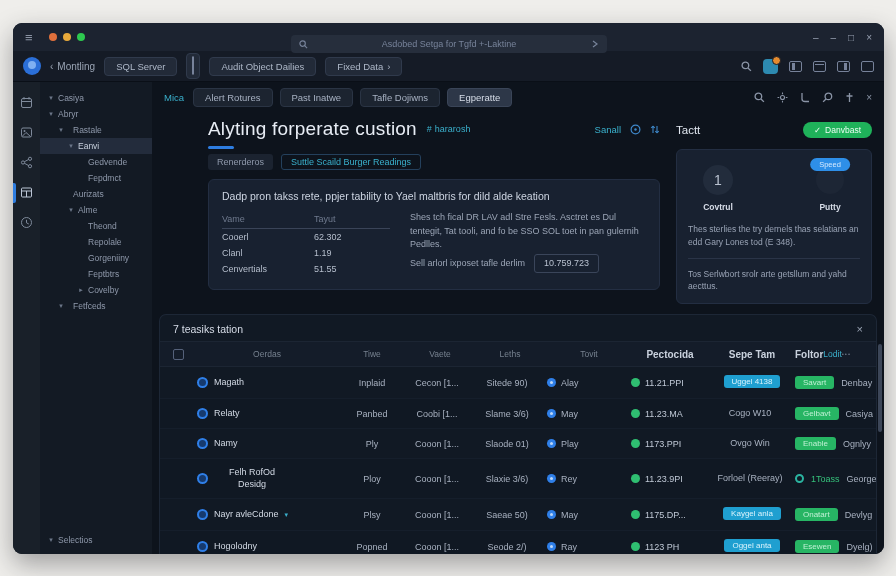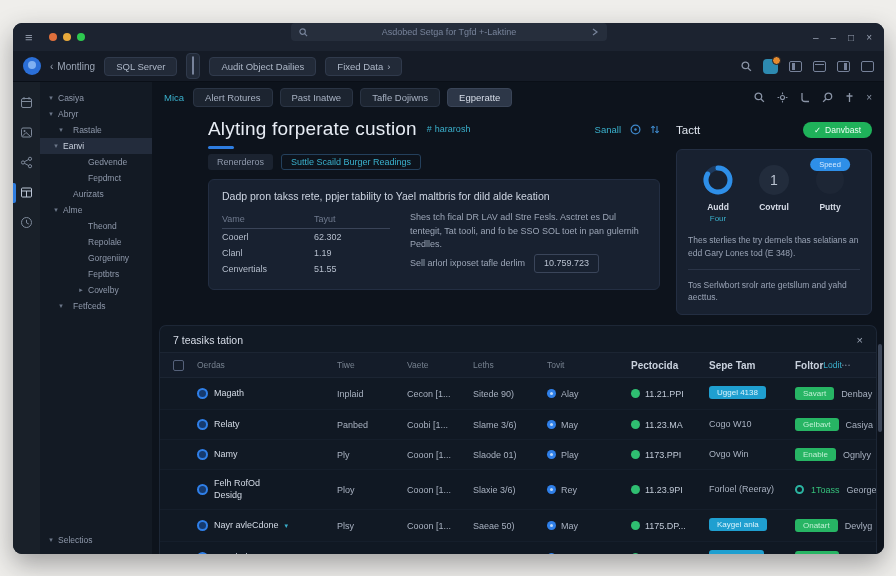--- a/index.html
+++ b/index.html
@@ -8,21 +8,21 @@
   .window{position:absolute;left:13px;top:23px;width:871px;height:531px;background:#0e141d;
           border-radius:9px;overflow:hidden;display:flex;flex-direction:column;
           box-shadow:0 10px 26px rgba(40,40,45,.40);}
   
   .titlebar{height:28px;background:#1c2330;display:flex;align-items:center;padding:0 12px;
             gap:8px;flex:0 0 auto;position:relative;}
   .menu-ic{color:#8a93a3;font-size:13px;line-height:1;}
   .lights{display:flex;gap:6px;margin-left:8px;}
   .light{width:8px;height:8px;border-radius:50%;}
   .l-red{background:#e0703c;}.l-yel{background:#e8a93b;}.l-grn{background:#2dc94f;}
-  .tsearch{position:absolute;left:50%;transform:translateX(-50%);top:0;width:300px;height:18px;
+  .tsearch{position:absolute;left:50%;transform:translateX(-50%);top:12px;width:300px;height:18px;
            background:#262e3c;border-radius:4px;display:flex;align-items:center;padding:0 8px;
            gap:7px;color:#77839a;font-size:9px;}
   .tsearch .stxt{flex:1;text-align:center;white-space:nowrap;overflow:hidden;}
   .wctrl{margin-left:auto;display:flex;gap:12px;color:#97a0b1;font-size:10px;align-items:center;}
   .wctrl span{cursor:default;}
   svg.ic{display:block;}
   
   .navbar{height:30px;background:#151b26;display:flex;align-items:center;gap:9px;
           padding:0 10px;flex:0 0 auto;border-bottom:1px solid #0a0f17;}
   .avatar{width:18px;height:18px;border-radius:50%;background:#2b6fd8;position:relative;flex:0 0 auto;}
@@ -45,21 +45,21 @@
   .rail{width:27px;background:#192029;display:flex;flex-direction:column;align-items:center;
         padding-top:14px;gap:17px;flex:0 0 auto;}
   .rail-item{position:relative;width:100%;display:flex;justify-content:center;color:#7f8a9b;}
   .rail-item.active{color:#bcc6d6;}
   .rail-item.active::before{content:"";position:absolute;left:0;top:-3px;width:3px;height:20px;
                             background:#2e7de0;border-radius:0 2px 2px 0;}
   .sidetree{width:112px;background:#131a24;padding:8px 0 6px;font-size:8.5px;color:#8f99ab;
             display:flex;flex-direction:column;flex:0 0 auto;overflow:hidden;}
   .titem{display:flex;gap:3px;align-items:center;padding:3px 4px;white-space:nowrap;cursor:default;}
   .titem .chev{font-size:7px;color:#6b7688;width:8px;flex:0 0 auto;text-align:center;}
-  .lv0{padding-left:7px;}.lv1{padding-left:17px;gap:8px;}.lv2{padding-left:12px;}.lv3{padding-left:37px;}
+  .lv0{padding-left:7px;}.lv1{padding-left:17px;gap:8px;}.lv2{padding-left:27px;}.lv3{padding-left:37px;}
   .titem.selected{background:#232c3c;color:#c8d0dd;}
   .tree-bottom{margin-top:auto;}
   
   .main{flex:1;background:#0d131c;display:flex;flex-direction:column;min-width:0;position:relative;}
   .tabsrow{height:30px;display:flex;align-items:center;gap:7px;padding:0 12px;flex:0 0 auto;}
   .tablink{color:#3ab0cc;font-size:9.5px;margin-right:2px;}
   .tbtn{background:#1c2430;border:1px solid #2a3444;border-radius:4px;color:#a7b1c2;
         font-size:9.5px;padding:3px 11px;}
   .tbtn.active{background:#2d3748;border-color:#3a4558;color:#d6dce7;}
   .tabs-icons{margin-left:auto;display:flex;gap:12px;align-items:center;color:#8a94a6;font-size:10px;}
@@ -104,21 +104,21 @@
   .dimcirc{width:28px;height:28px;border-radius:50%;background:#1d2635;}
   .pillbadge{position:absolute;top:-4px;left:50%;transform:translateX(-50%);background:#2e8fe8;
              color:#d4e9ff;border-radius:9px;font-size:7.5px;padding:2px 9px;white-space:nowrap;}
   .stat-lb{font-size:8.5px;color:#d7dde8;font-weight:bold;margin-top:4px;}
   .stat-sub{font-size:8px;color:#3ab0cc;margin-top:2px;}
   .pdesc{margin-top:11px;font-size:8.5px;color:#99a3b5;line-height:1.5;}
   .pdiv{border-top:1px solid #2a3447;margin:9px 0;}
   
   .tsection{margin:10px 7px 0;background:#111924;border:1px solid #1d2736;border-bottom:none;
             border-radius:7px 7px 0 0;flex:1;min-height:0;display:flex;flex-direction:column;
-            overflow:hidden;}
+            overflow:hidden;text-align:center;}
   .tshead{display:flex;align-items:center;padding:8px 13px 6px;color:#d6dce7;font-size:10.5px;flex:0 0 auto;}
   .ts-close{margin-left:auto;color:#9aa4b4;font-size:11px;}
   .tgrid{display:grid;grid-template-columns:24px 140px 70px 66px 74px 84px 78px 86px 1fr;
          align-items:center;padding:0 13px;}
   .thead{font-size:8.5px;color:#76818f;height:24px;background:#141c29;border-top:1px solid #1c2533;
          border-bottom:1px solid #1c2533;flex:0 0 auto;}
   .thead .hb{color:#c9d1dd;font-weight:bold;font-size:10px;}
   .hlast{display:flex;align-items:center;}
   .hlink{color:#3ab0cc;font-weight:normal;font-size:8.5px;}
   .hmore{color:#6b7688;font-size:6px;letter-spacing:1px;}
@@ -407,30 +407,20 @@
               <span class="ptitle">Tactt</span>
               <span class="gbtn">
                   <span>✓</span>
                   <span>Danvbast</span>
                 </span>
             </div>
             <div class="statscard">
               <div class="stats">
                 <div class="stat">
                   <div class="stat-ic">
-                      <svg class="ic" width="34" height="34" viewBox="0 0 34 34">
-                        <circle cx="17" cy="17" r="12" fill="none" stroke="#1d3a5e" stroke-width="5"></circle>
-                        <path d="M17 5 A12 12 0 1 1 6.6 11" fill="none" stroke="#2e8fe8" stroke-width="5" stroke-linecap="round"></path>
-                      </svg>
-                    </div>
-                  <div class="stat-lb">Audd</div>
-                  <div class="stat-sub">Four</div>
-                </div>
-                <div class="stat">
-                  <div class="stat-ic">
                       <span class="numcirc">1</span>
                     </div>
                   <div class="stat-lb">Covtrul</div>
                 </div>
                 <div class="stat">
                   <div class="stat-ic">
                       <span class="dimcirc"></span>
                       <span class="pillbadge">Speed</span>
                     </div>
                   <div class="stat-lb">Putty</div>

